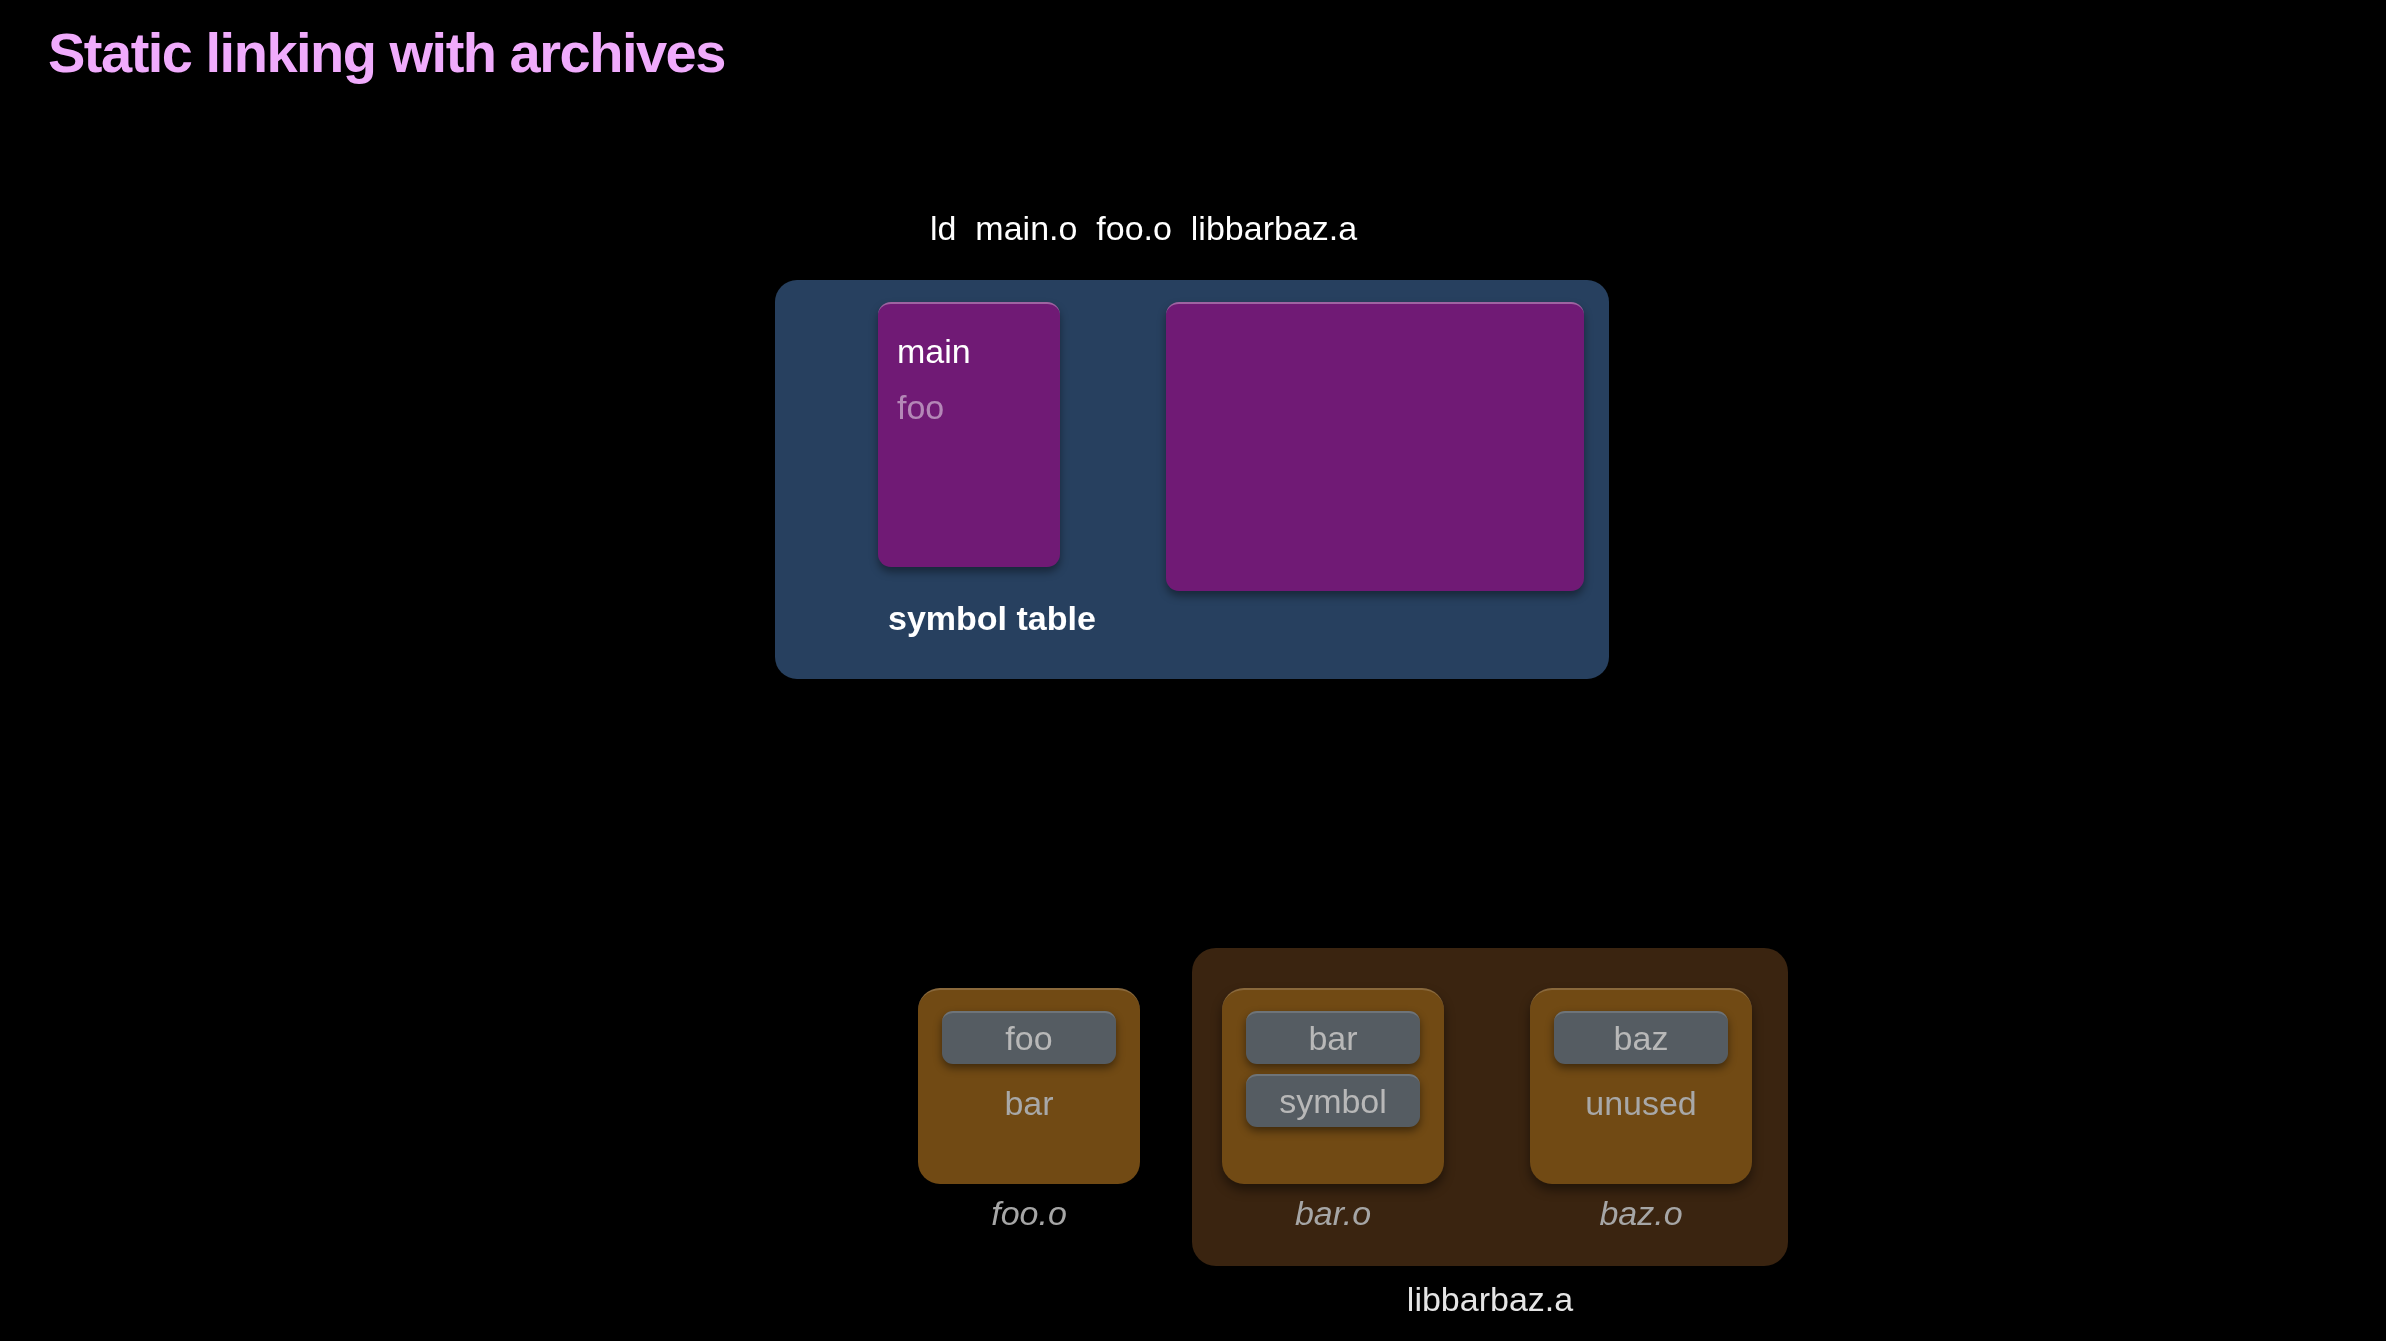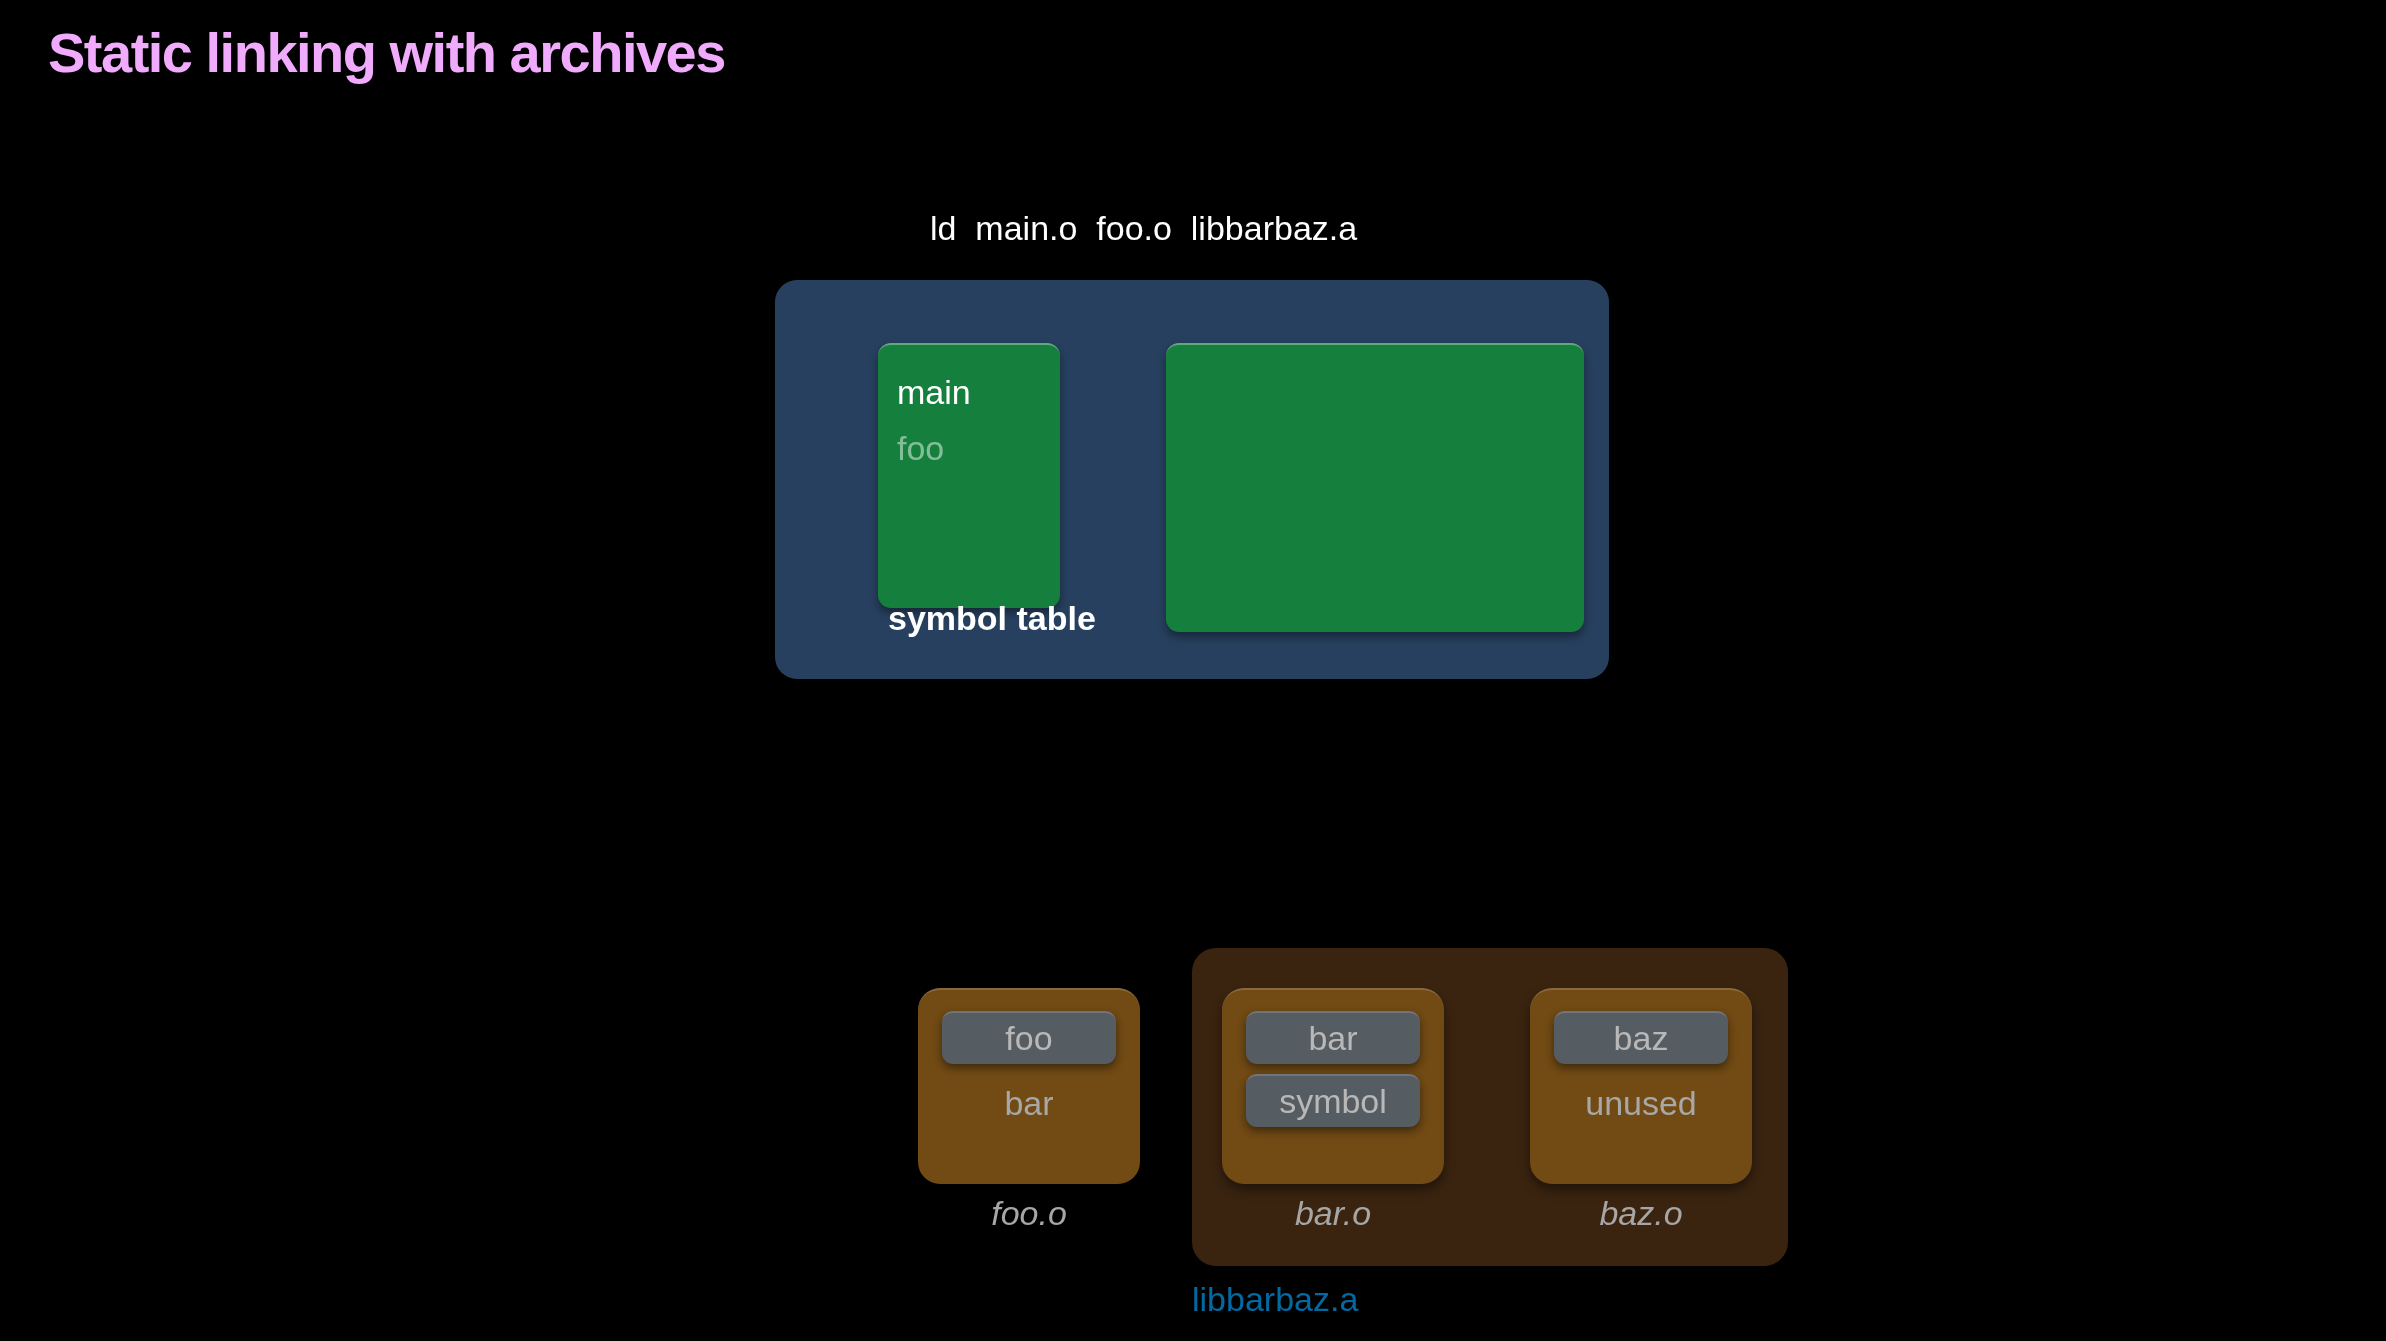--- a/index.html
+++ b/index.html
@@ -45,26 +45,25 @@
     left: 775px;
     top: 280px;
     width: 834px;
     height: 399px;
     background: #27405f;
     border-radius: 22px;
   }
 
   .blue-box {
     position: absolute;
-    background: #15803d;
+    background: #701a75;
     border-radius: 13px;
     border-top: 2px solid rgba(255,255,255,0.32);
     box-shadow: 0 5px 9px rgba(0,0,0,0.40);
     box-sizing: border-box;
-    margin-top: 41px;
   }
 
   #symbol-table-box {
     left: 103px;
     top: 22px;
     width: 182px;
     height: 265px;
   }
   #assigned-addresses-box {
     left: 391px;
@@ -111,22 +110,23 @@
     width: 596px;
     height: 318px;
     background: #3a2410;
     border-radius: 24px;
   }
   #archive-caption {
     position: absolute;
     left: 1192px;
     top: 1282px;
     width: 596px;
-    font-size: 34px;
-    color: #0369a1;
+    text-align: center;
+    font-size: 34px;
+    color: #e5e5e5;
     white-space: nowrap;
     line-height: 1;
   }
 
   
   .objfile {
     position: absolute;
     width: 222px;
     height: 196px;
     background: #714a14;

